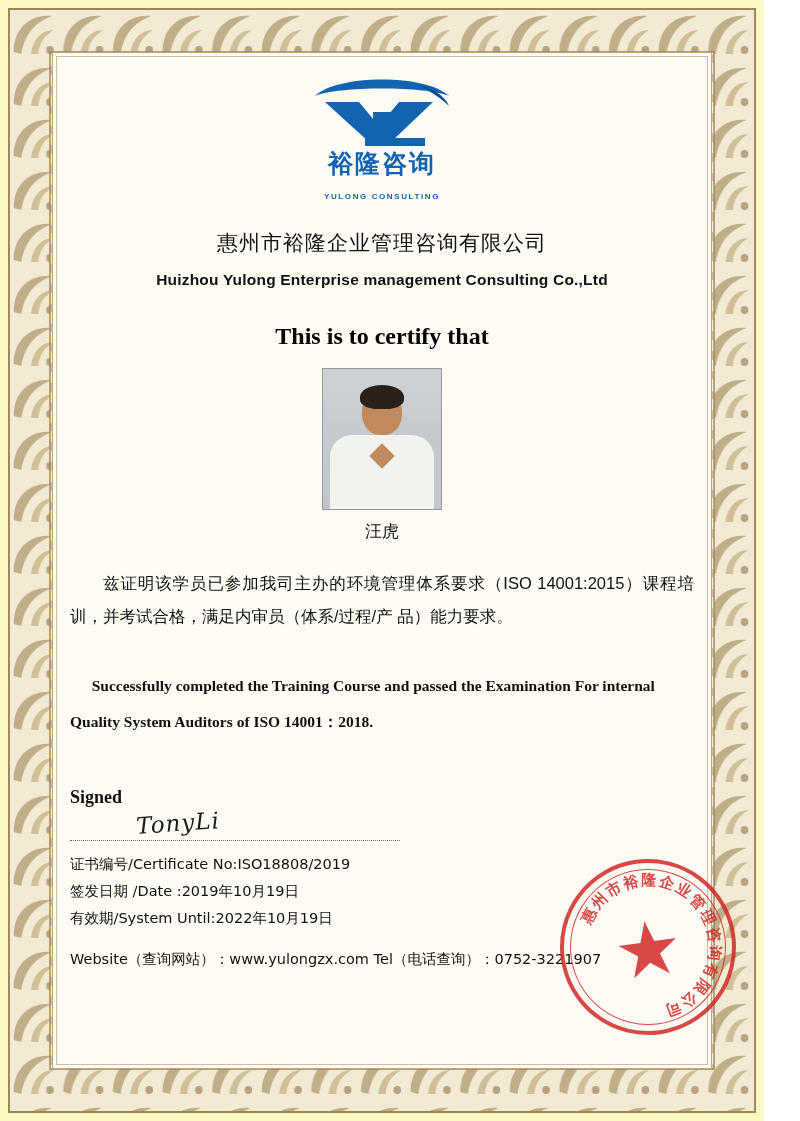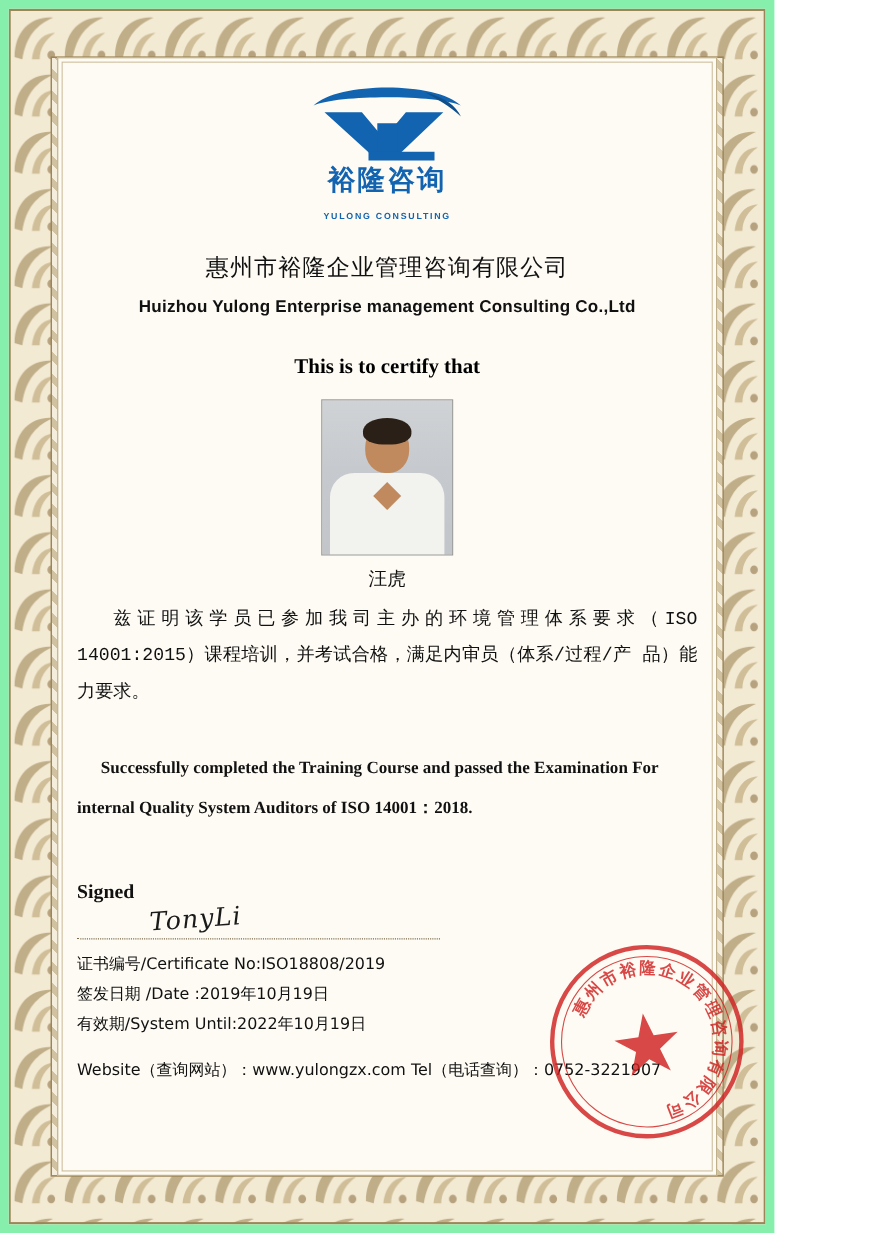--- a/index.html
+++ b/index.html
@@ -9,23 +9,23 @@
   }
   body {
     width: 800px;
     height: 1121px;
     font-family: "Liberation Serif", serif;
     overflow: hidden;
   }
 
   .certificate {
     position: relative;
-    width: 704px;
+    width: 764px;
     height: 1121px;
-    background: #86efac;
+    background: #fef9c3;
     box-sizing: border-box;
   }
   .border-band {
     position: absolute;
     left: 8px; top: 8px; right: 8px; bottom: 8px;
     box-sizing: border-box;
     border: 36px solid transparent;
     background:
       repeating-linear-gradient(45deg, rgba(183,163,122,0.55) 0 6px, rgba(245,238,220,0.9) 6px 14px) padding-box,
       linear-gradient(#efe7d2, #efe7d2) border-box;
@@ -109,21 +109,21 @@
   .cert-title {
     font-family: "Liberation Sans", sans-serif;
     font-size: 24px;
     font-weight: bold;
     color: #000;
     margin-top: 38px;
     letter-spacing: 0.4px;
   }
   .subtitle {
     font-family: "Liberation Serif", serif;
-    font-size: 19px;
+    font-size: 24px;
     font-weight: bold;
     color: #000;
     margin-top: 34px;
   }
 
   .photo {
     margin-top: 18px;
     width: 118px;
     height: 140px;
     border: 1px solid #999;
@@ -173,25 +173,25 @@
 
   .name {
     font-family: "DejaVu Sans", sans-serif;
     font-size: 17px;
     color: #111;
     margin-top: 10px;
   }
 
   .body-cn {
     width: 100%;
-    font-family: Liberation Mono, monospace;
+    font-family: Liberation Sans, sans-serif;
     font-size: 16.5px;
     line-height: 2.05;
     color: #111;
-    margin-top: 8px;
+    margin-top: 24px;
     text-align: justify;
     text-indent: 2em;
   }
 
   .body-en {
     width: 100%;
     font-family: "Liberation Serif", serif;
     font-size: 15.5px;
     font-weight: bold;
     line-height: 2.3;

